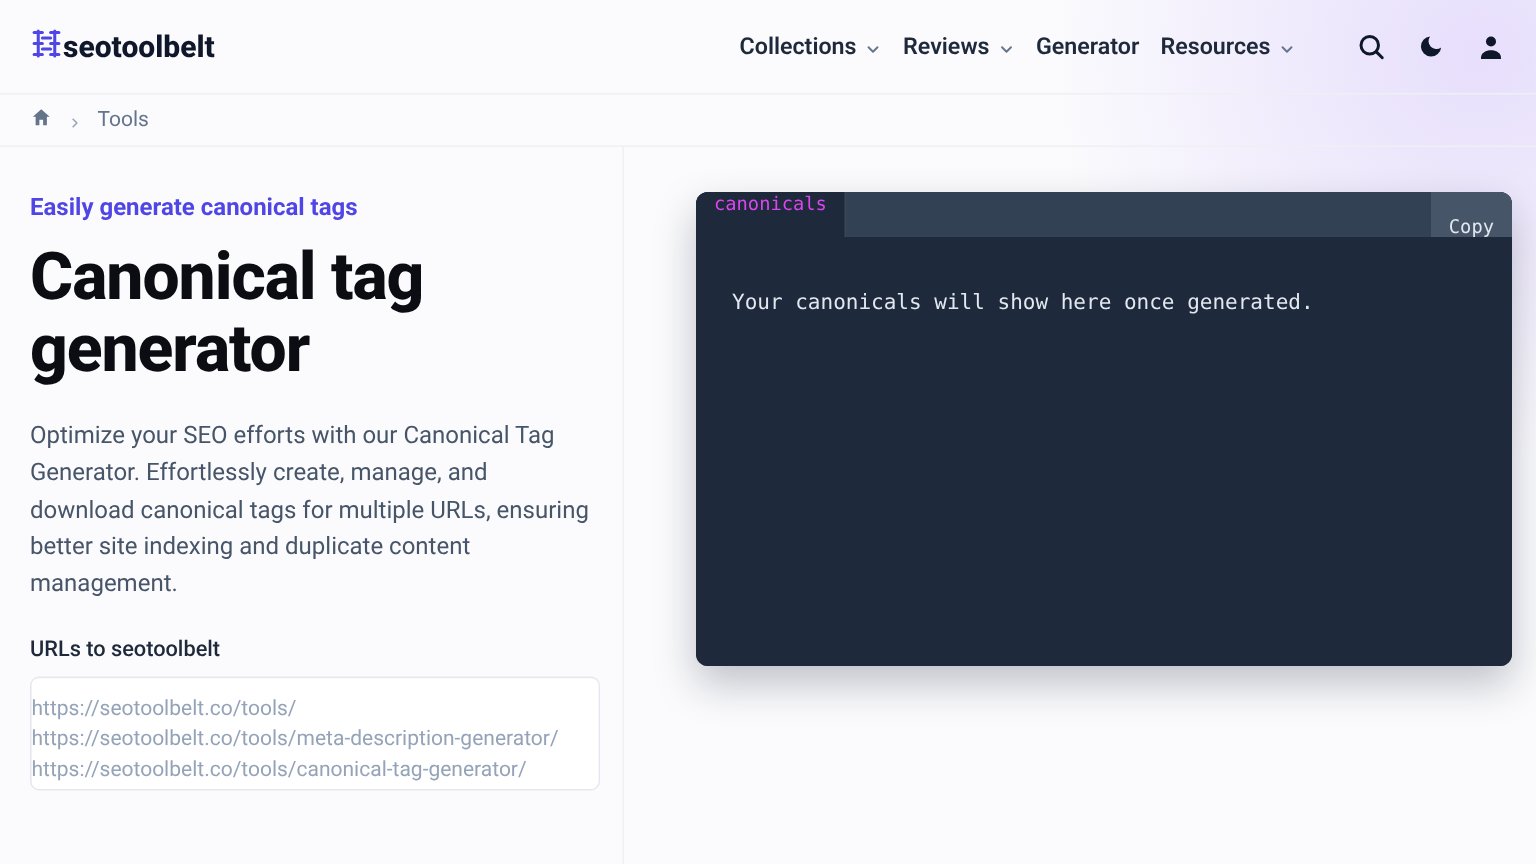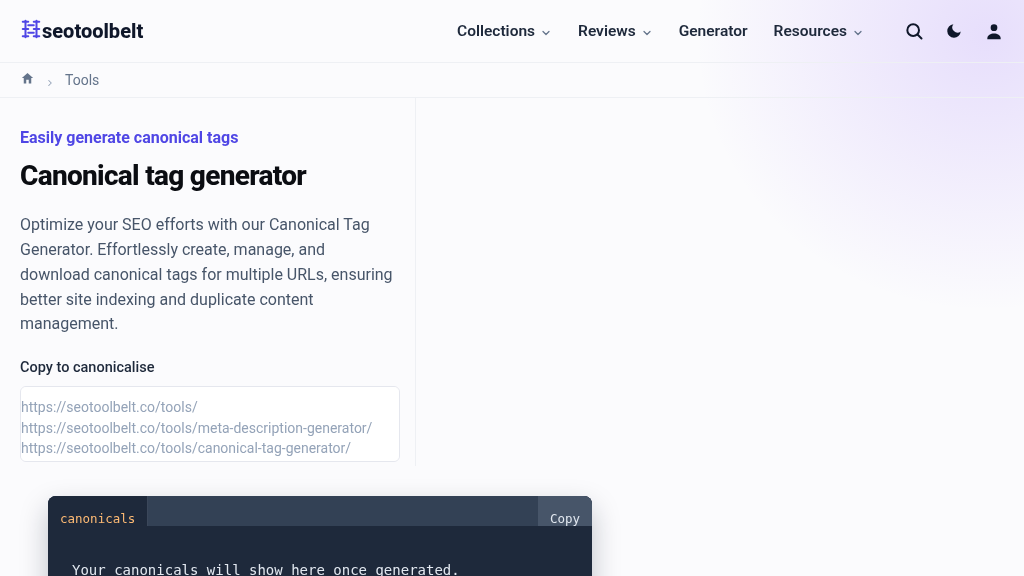--- a/index.html
+++ b/index.html
@@ -37,21 +37,21 @@
     font-weight: 800;
     font-size: 20px;
     color: #0f172a;
     cursor: pointer;
   }
   .logo svg { width: 22px; height: 22px; color: #4f46e5; }
   nav {
     margin-left: auto;
     display: flex;
     align-items: center;
-    gap: 26px;
+    gap: 14px;
   }
   .nav-item {
     display: flex;
     align-items: center;
     gap: 5px;
     font-size: 15.5px;
     font-weight: 600;
     color: #1e293b;
     cursor: pointer;
   }
@@ -87,35 +87,34 @@
     color: #64748b;
   }
   .crumb-bar .chev { width: 10px; height: 10px; color: #94a3b8; }
 
   
   .main {
     position: relative;
     z-index: 1;
     display: flex;
     height: calc(576px - 62px - 36px);
-    flex-direction: column;
   }
   .col-left {
     width: 416px;
     padding: 30px 20px 0 20px;
     border-right: 1px solid #eef0f4;
   }
   .eyebrow {
     font-size: 16px;
     font-weight: 700;
     color: #4f46e5;
     margin-bottom: 14px;
   }
   h1 {
-    font-size: 28px;
+    font-size: 44px;
     line-height: 1.08;
     font-weight: 800;
     letter-spacing: -0.7px;
     color: #0b0d12;
     margin-bottom: 22px;
   }
   .desc {
     font-size: 16px;
     line-height: 1.55;
     color: #475569;
@@ -160,24 +159,24 @@
   .code-tabs {
     height: 30px;
     display: flex;
     align-items: stretch;
     background: #334155;
     font-family: ui-monospace, Menlo, Consolas, monospace;
     font-size: 12.5px;
   }
   .code-tab {
     display: flex;
-    align-items: flex-end;
+    align-items: flex-start;
     padding: 0 12px;
     background: #1e293b;
-    color: #fdba74;
+    color: #d946ef;
     border-right: 1px solid rgba(148,163,184,.25);
     cursor: pointer;
   }
   .code-tabs .spacer { flex: 1; }
   .copy-btn {
     display: flex;
     align-items: flex-end;
     padding: 0 12px;
     background: #475569;
     color: #e2e8f0;
@@ -281,21 +280,21 @@
   </span>
   <span style="cursor:pointer;">Tools</span>
 </div>
 
 <div class="main">
   <div class="col-left">
     <div class="eyebrow">Easily generate canonical tags</div>
     <h1>Canonical tag generator</h1>
     <p class="desc">Optimize your SEO efforts with our Canonical Tag Generator. Effortlessly create, manage, and download canonical tags for multiple URLs, ensuring better site indexing and duplicate content management.</p>
 
-    <div class="field-label">Copy to canonicalise</div>
+    <div class="field-label">URLs to seotoolbelt</div>
     <textarea class="textarea" placeholder="https://seotoolbelt.co/tools/
 https://seotoolbelt.co/tools/meta-description-generator/
 https://seotoolbelt.co/tools/canonical-tag-generator/" style=""></textarea>
   </div>
 
   <div class="col-right">
     <div class="code-panel">
       <div class="code-tabs">
         <div class="code-tab">
           <span>canonicals</span>

